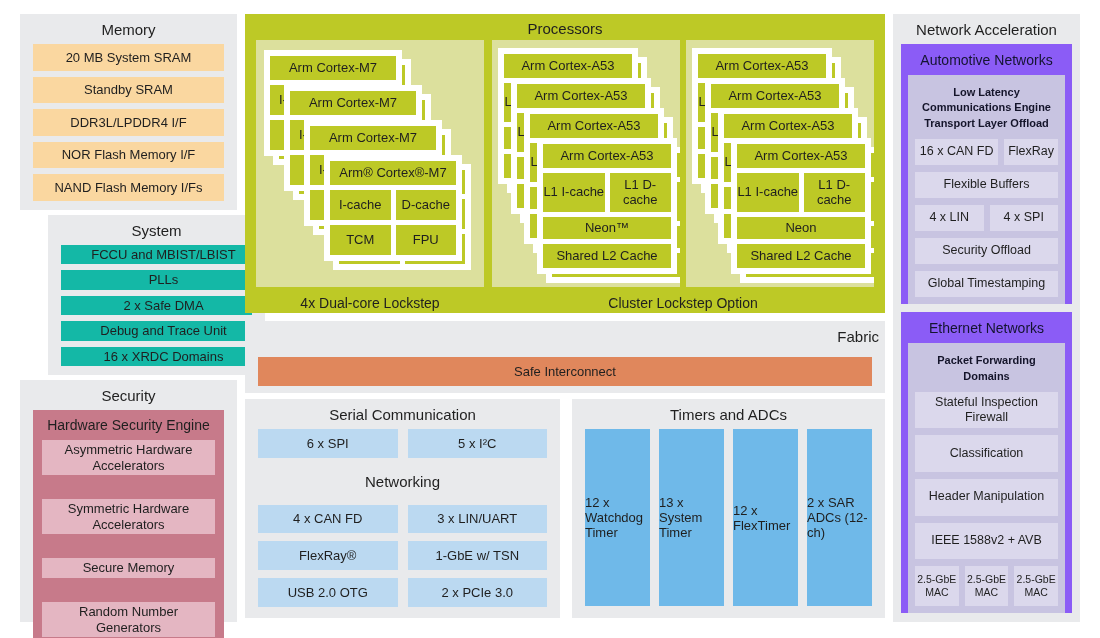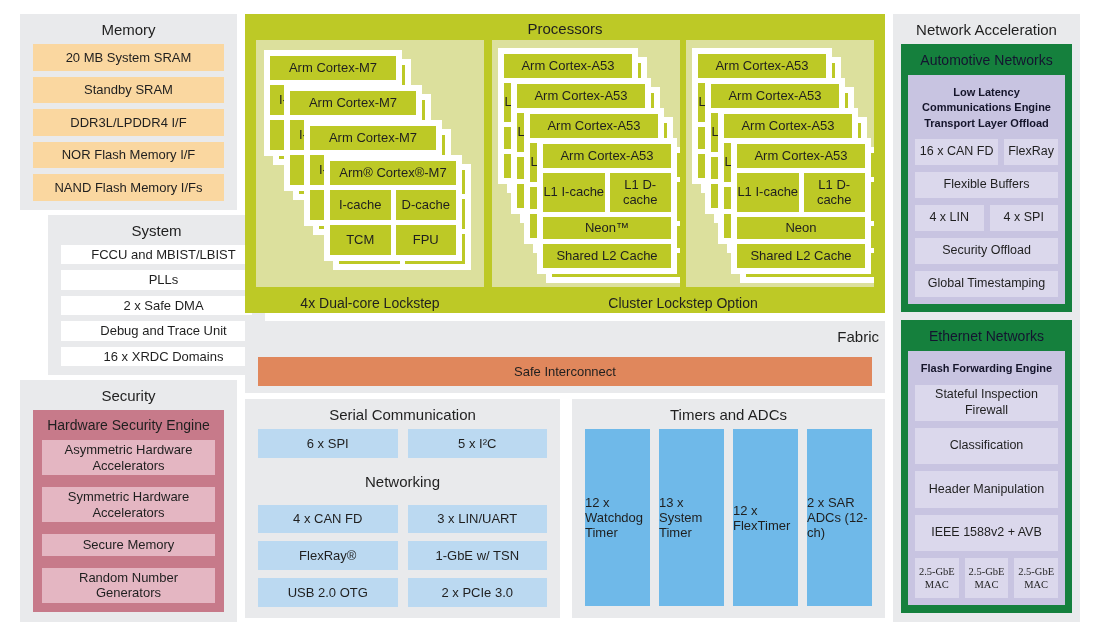--- a/index.html
+++ b/index.html
@@ -5,25 +5,25 @@
   html,body{margin:0;padding:0;background:#fff;}
   .stage{
     position:relative;width:1100px;height:638px;background:#ffffff;
     font-family:"Liberation Sans",sans-serif;color:#1f1f1f;overflow:hidden;
   }
   .panel{position:absolute;background:#e9eaec;box-sizing:border-box;display:flex;flex-direction:column;}
   .sec-title{font-size:15px;font-weight:400;text-align:center;margin:7px 6px 6px;color:#1f1f1f;}
   .stack{flex:1;display:flex;flex-direction:column;gap:6px;margin:0 13px 9px;}
   .chip{flex:1;display:flex;align-items:center;justify-content:center;text-align:center;font-size:13px;line-height:1.2;}
   .peach{background:#fad7a0;}
-  .orange{background:#ffffff;padding-left:14px;}
+  .orange{background:#14b8a6;padding-left:14px;}
   
   .rose-box{flex:1;margin:0 13px 10px;background:#c77a8a;padding:2px 9px 9px;display:flex;flex-direction:column;box-sizing:border-box;}
   .rose-title{font-size:14px;text-align:center;margin:5px 0 7px;}
-  .rose-stack{flex:1;display:flex;flex-direction:column;gap:12px;}
+  .rose-stack{flex:1;display:flex;flex-direction:column;gap:24px;}
   .pink{background:#e4b6c2;padding:2px 22px;}
   
   .proc-box{position:absolute;left:245px;top:14px;width:640px;height:299px;background:#bdc926;}
   .proc-title{font-size:15px;text-align:center;padding-top:6px;}
   .cluster-panel{position:absolute;top:26px;height:247px;background:#dce09d;overflow:hidden;}
   .cluster-label{position:absolute;top:281px;font-size:14px;text-align:center;}
   .pcard{position:absolute;background:#ffffff;padding:6px;box-sizing:border-box;display:flex;flex-direction:column;gap:5px;}
   .bar{background:#bdc926;display:flex;align-items:center;justify-content:center;text-align:center;font-size:13px;line-height:1.15;}
   .tbar{height:24px;flex:0 0 auto;}
   .crow{display:flex;gap:5px;flex:1;}
@@ -38,31 +38,31 @@
   
   .serial{left:245px;top:399px;width:315px;height:219px;}
   .sgrid{flex:1;display:grid;grid-template-columns:1fr 1fr;gap:8px 10px;margin:0 13px 11px;}
   .bluel{background:#bbd9f1;display:flex;align-items:center;justify-content:center;font-size:13px;}
   .subhead{grid-column:1/3;display:flex;align-items:center;justify-content:center;font-size:15px;}
   .timers{left:572px;top:399px;width:313px;height:219px;}
   .tstack{flex:1;display:flex;flex-direction:row;gap:9px;margin:0 13px 12px;}
   .blue{flex:1;background:#6fb9e9;display:flex;align-items:center;justify-content:center;font-size:13px;}
   
   .netcol{left:893px;top:14px;width:187px;height:608px;}
-  .net-container{margin:0 8px;background:#15803d;padding:2px 7px 8px;display:flex;flex-direction:column;box-sizing:border-box;}
+  .net-container{margin:0 8px;background:#8b5cf6;padding:2px 7px 0;display:flex;flex-direction:column;box-sizing:border-box;}
   .net-auto{flex:0 0 auto;}
   .net-eth{flex:1;margin-top:8px;margin-bottom:9px;}
   .net-title{font-size:14px;text-align:center;margin:6px 0 7px;color:#141430;}
   .engine-panel{flex:1;background:#c8c4e1;padding:7px;display:flex;flex-direction:column;gap:7px;}
   .engine-title{font-weight:bold;font-size:11px;line-height:1.4;text-align:center;padding:3px 2px 1px;color:#14142a;}
   .net-item{flex:1;background:#dbd8ec;display:flex;align-items:center;justify-content:center;text-align:center;font-size:12.5px;line-height:1.25;min-height:26px;}
   .net-row{display:grid;gap:6px;flex:1;}
   .cols-2a{grid-template-columns:1.55fr 1fr;}
   .cols-2b{grid-template-columns:1fr 1fr;}
-  .cols-3{grid-template-columns:1fr 1fr 1fr;font-family:Liberation Serif, serif;}
+  .cols-3{grid-template-columns:1fr 1fr 1fr;}
   .mac{font-size:10.5px;min-height:36px;padding:2px 0;}
 </style>
 </head>
 <body>
 
 <div class="stage">
 
   <section class="panel" style="left:20px;top:14px;width:217px;height:196px;">
     <div class="sec-title">Memory</div>
     <div class="stack">
@@ -397,21 +397,21 @@
           <div class="net-item">4 x SPI</div>
         </div>
         <div class="net-item">Security Offload</div>
         <div class="net-item">Global Timestamping</div>
       </div>
     </div>
 
     <div class="net-container net-eth">
       <div class="net-title">Ethernet Networks</div>
       <div class="engine-panel">
-        <div class="engine-title">Flash Forwarding Engine</div>
+        <div class="engine-title">Packet Forwarding Domains</div>
         <div class="net-item">Stateful Inspection Firewall</div>
         <div class="net-item">Classification</div>
         <div class="net-item">Header Manipulation</div>
         <div class="net-item">IEEE 1588v2 + AVB</div>
         <div class="net-row cols-3">
           <div class="net-item mac">2.5-GbE MAC</div>
           <div class="net-item mac">2.5-GbE MAC</div>
           <div class="net-item mac">2.5-GbE MAC</div>
         </div>
       </div>

